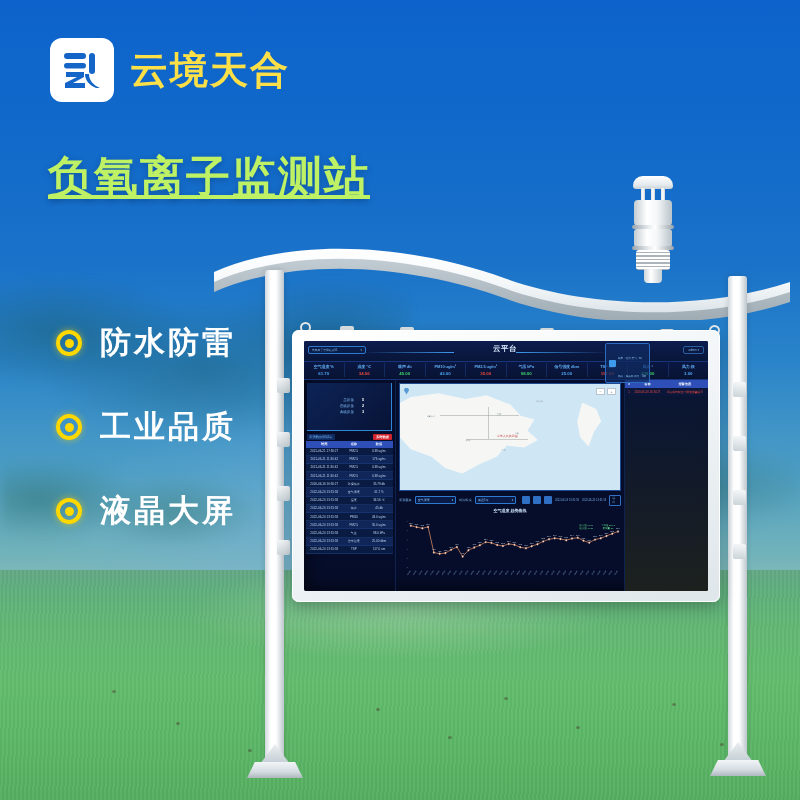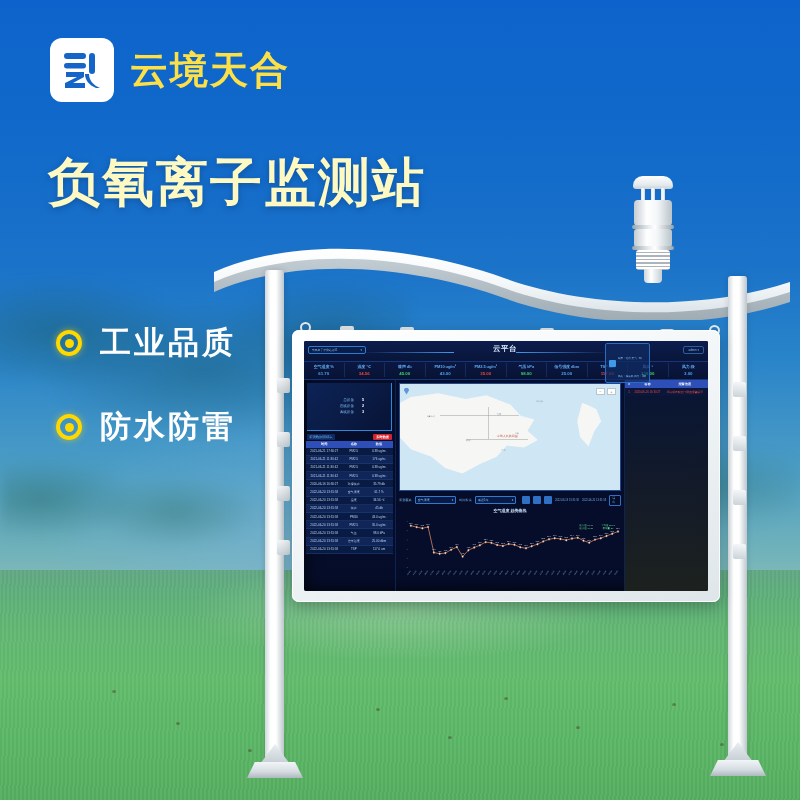--- a/index.html
+++ b/index.html
@@ -287,22 +287,23 @@
   
   .brand { position:absolute; left:50px; top:38px; display:flex; align-items:center; gap:16px; }
   .brand-mark {
     width:64px; height:64px; background:#ffffff; border-radius:12px;
     display:flex; align-items:center; justify-content:center;
   }
   .brand-name { color:#fde047; font-size:38px; font-weight:bold; letter-spacing:2px; }
 
   .headline {
     position:absolute; left:48px; top:148px;
-    color:#fef9c3; font-size:52px; font-weight:bold; letter-spacing:2px;
+    color:#bef264; font-size:44px; font-weight:bold; letter-spacing:2px;
     text-shadow:0 2px 6px rgba(0,40,90,.35);
+    text-decoration:underline;
   }
 
   .features { position:absolute; left:56px; top:322px; display:flex; flex-direction:column; gap:42px; }
   .feature { display:flex; align-items:center; gap:18px; }
   .feat-ring {
     width:26px; height:26px; border-radius:50%;
     border:4px solid #ffd800;
     display:flex; align-items:center; justify-content:center;
     box-shadow:0 0 7px rgba(255,216,0,.55);
   }
@@ -764,21 +765,27 @@
   <div class="brand-name">云境天合</div>
 </div>
 
 <div class="headline">负氧离子监测站</div>
 
 <div class="features" id="features">
     <div class="feature">
       <span class="feat-ring">
         <i></i>
       </span>
+      <span class="feat-text">防水防雷</span>
+    </div>
+    <div class="feature">
+      <span class="feat-ring">
+        <i></i>
+      </span>
       <span class="feat-text">工业品质</span>
     </div>
     <div class="feature">
       <span class="feat-ring">
         <i></i>
       </span>
-      <span class="feat-text">防水防雷</span>
+      <span class="feat-text">液晶大屏</span>
     </div>
   </div>
 
 </body></html>

